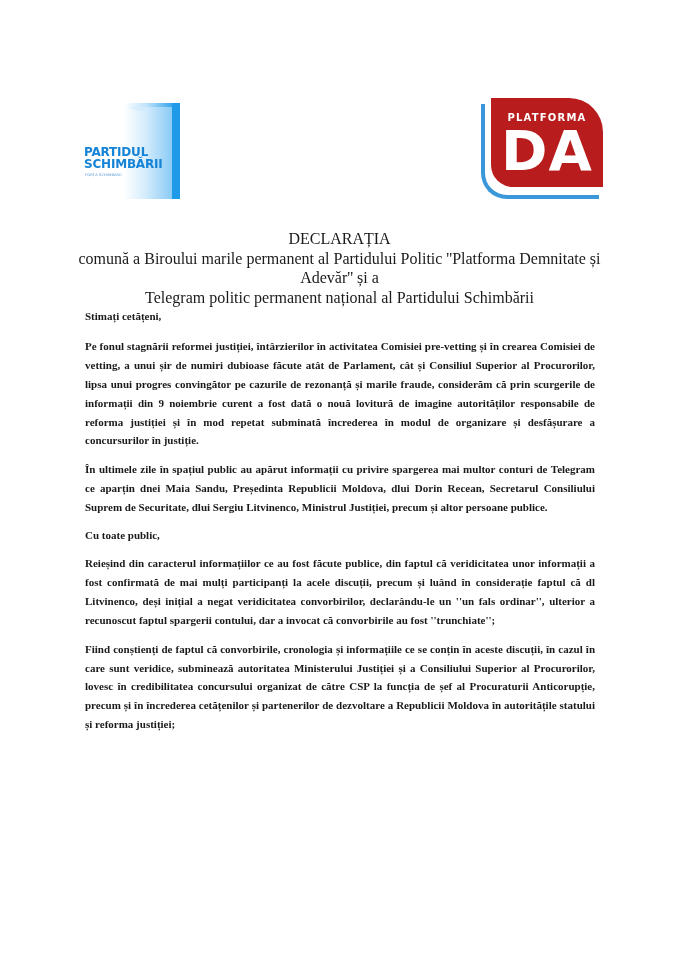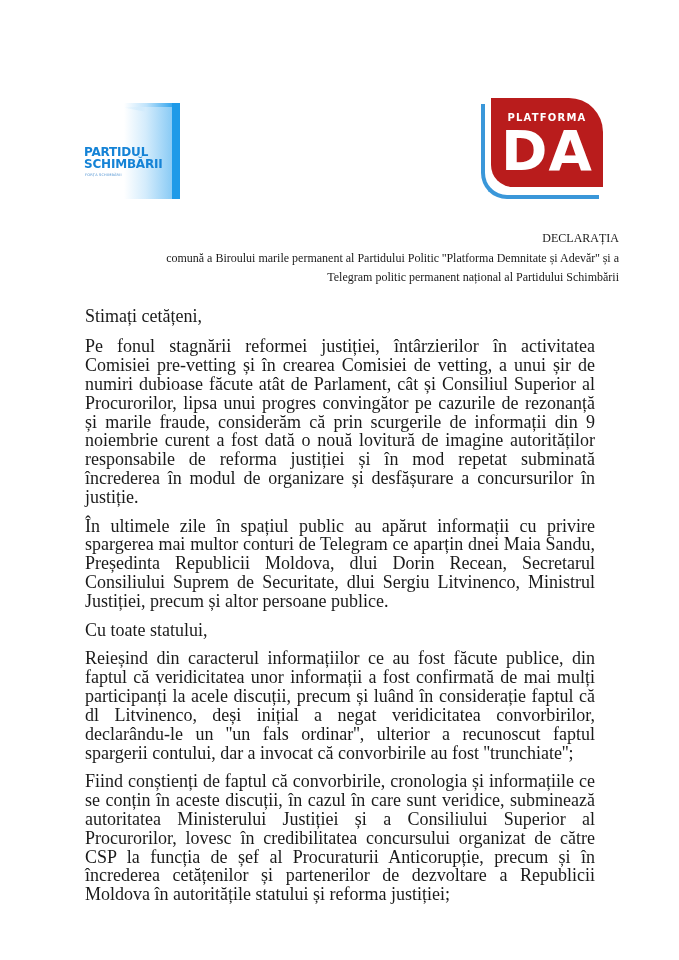--- a/index.html
+++ b/index.html
@@ -44,22 +44,22 @@
     .logo-da .p-label {
       position: absolute; left: 0; right: 0; top: 14px; text-align: center;
       font-family: "DejaVu Sans", sans-serif; font-weight: bold; font-size: 10px;
       color: #ffffff; letter-spacing: 1.2px;
     }
     .logo-da .da {
       position: absolute; left: 0; right: 0; top: 28px; text-align: center;
       font-family: "DejaVu Sans", sans-serif; font-weight: bold; font-size: 56px; line-height: 50px;
       color: #ffffff; letter-spacing: 1px;
     }
-    .title-block { position: absolute; left: 60px; right: 60px; top: 229px; text-align: right; font-size: 12px; line-height: 19.5px; }
-    .body { position: absolute; left: 85px; width: 510px; top: 307px; font-size: 18px; line-height: 18.9px; }
+    .title-block { position: absolute; left: 60px; right: 60px; top: 229px; text-align: center; font-size: 16px; line-height: 19.5px; }
+    .body { position: absolute; left: 85px; width: 510px; top: 307px; font-size: 11px; line-height: 18.9px; font-weight: bold; }
     .body p { margin: 0 0 9.5px 0; text-align: justify; }
     .body p.greeting { margin-bottom: 11px; }
   </style>
 </head>
 <body>
 
 <div class="logo-ps">
   <div class="door"></div>
   <div class="door-face"></div>
   <div class="door-edge"></div>
@@ -81,16 +81,16 @@
 <div class="title-block">
   <div>DECLARAȚIA</div>
   <div>comună a Biroului marile permanent al Partidului Politic ''Platforma Demnitate și Adevăr'' și a</div>
   <div>Telegram politic permanent național al Partidului Schimbării</div>
 </div>
 
 <div class="body">
   <p class="greeting">Stimați cetățeni,</p>
   <p>Pe fonul stagnării reformei justiției, întârzierilor în activitatea Comisiei pre-vetting și în crearea Comisiei de vetting, a unui șir de numiri dubioase făcute atât de Parlament, cât și Consiliul Superior al Procurorilor, lipsa unui progres convingător pe cazurile de rezonanță și marile fraude, considerăm că prin scurgerile de informații din 9 noiembrie curent a fost dată o nouă lovitură de imagine autorităților responsabile de reforma justiției și în mod repetat subminată încrederea în modul de organizare și desfășurare a concursurilor în justiție.</p>
   <p>În ultimele zile în spațiul public au apărut informații cu privire spargerea mai multor conturi de Telegram ce aparțin dnei Maia Sandu, Președinta Republicii Moldova, dlui Dorin Recean, Secretarul Consiliului Suprem de Securitate, dlui Sergiu Litvinenco, Ministrul Justiției, precum și altor persoane publice.</p>
-  <p>Cu toate statului,</p>
+  <p>Cu toate public,</p>
   <p>Reieșind din caracterul informațiilor ce au fost făcute publice, din faptul că veridicitatea unor informații a fost confirmată de mai mulți participanți la acele discuții, precum și luând în considerație faptul că dl Litvinenco, deși inițial a negat veridicitatea convorbirilor, declarându-le un ''un fals ordinar'', ulterior a recunoscut faptul spargerii contului, dar a invocat că convorbirile au fost ''trunchiate'';</p>
   <p>Fiind conștienți de faptul că convorbirile, cronologia și informațiile ce se conțin în aceste discuții, în cazul în care sunt veridice, subminează autoritatea Ministerului Justiției și a Consiliului Superior al Procurorilor, lovesc în credibilitatea concursului organizat de către CSP la funcția de șef al Procuraturii Anticorupție, precum și în încrederea cetățenilor și partenerilor de dezvoltare a Republicii Moldova în autoritățile statului și reforma justiției;</p>
 </div>
 
 </body></html>

